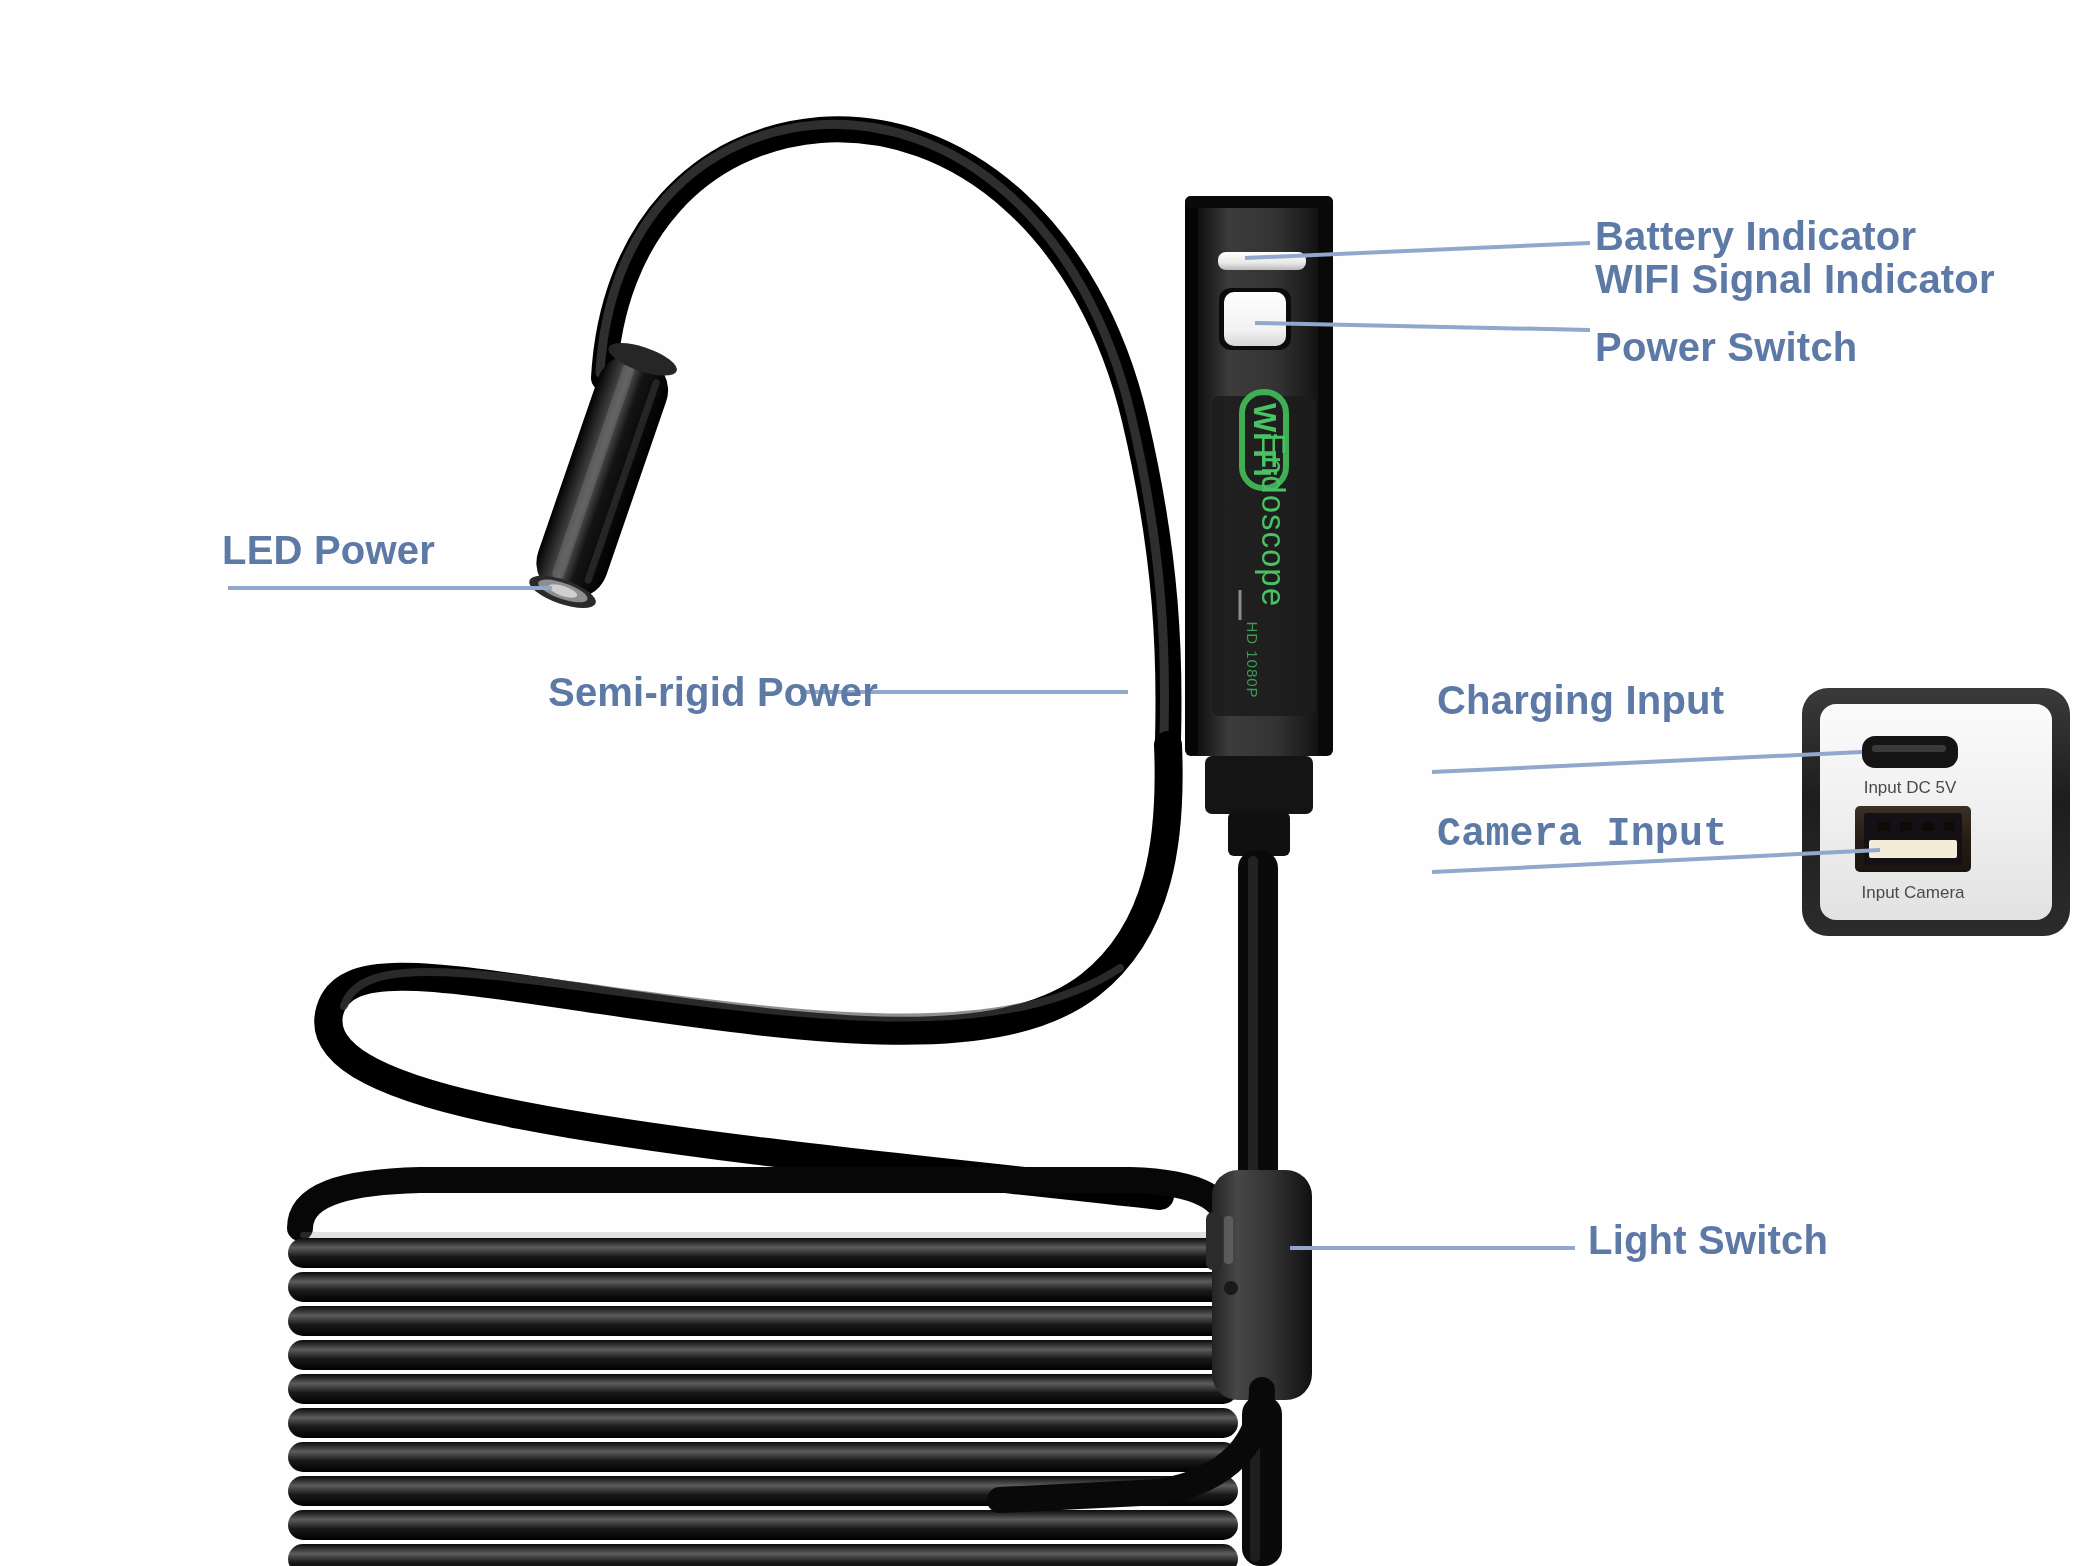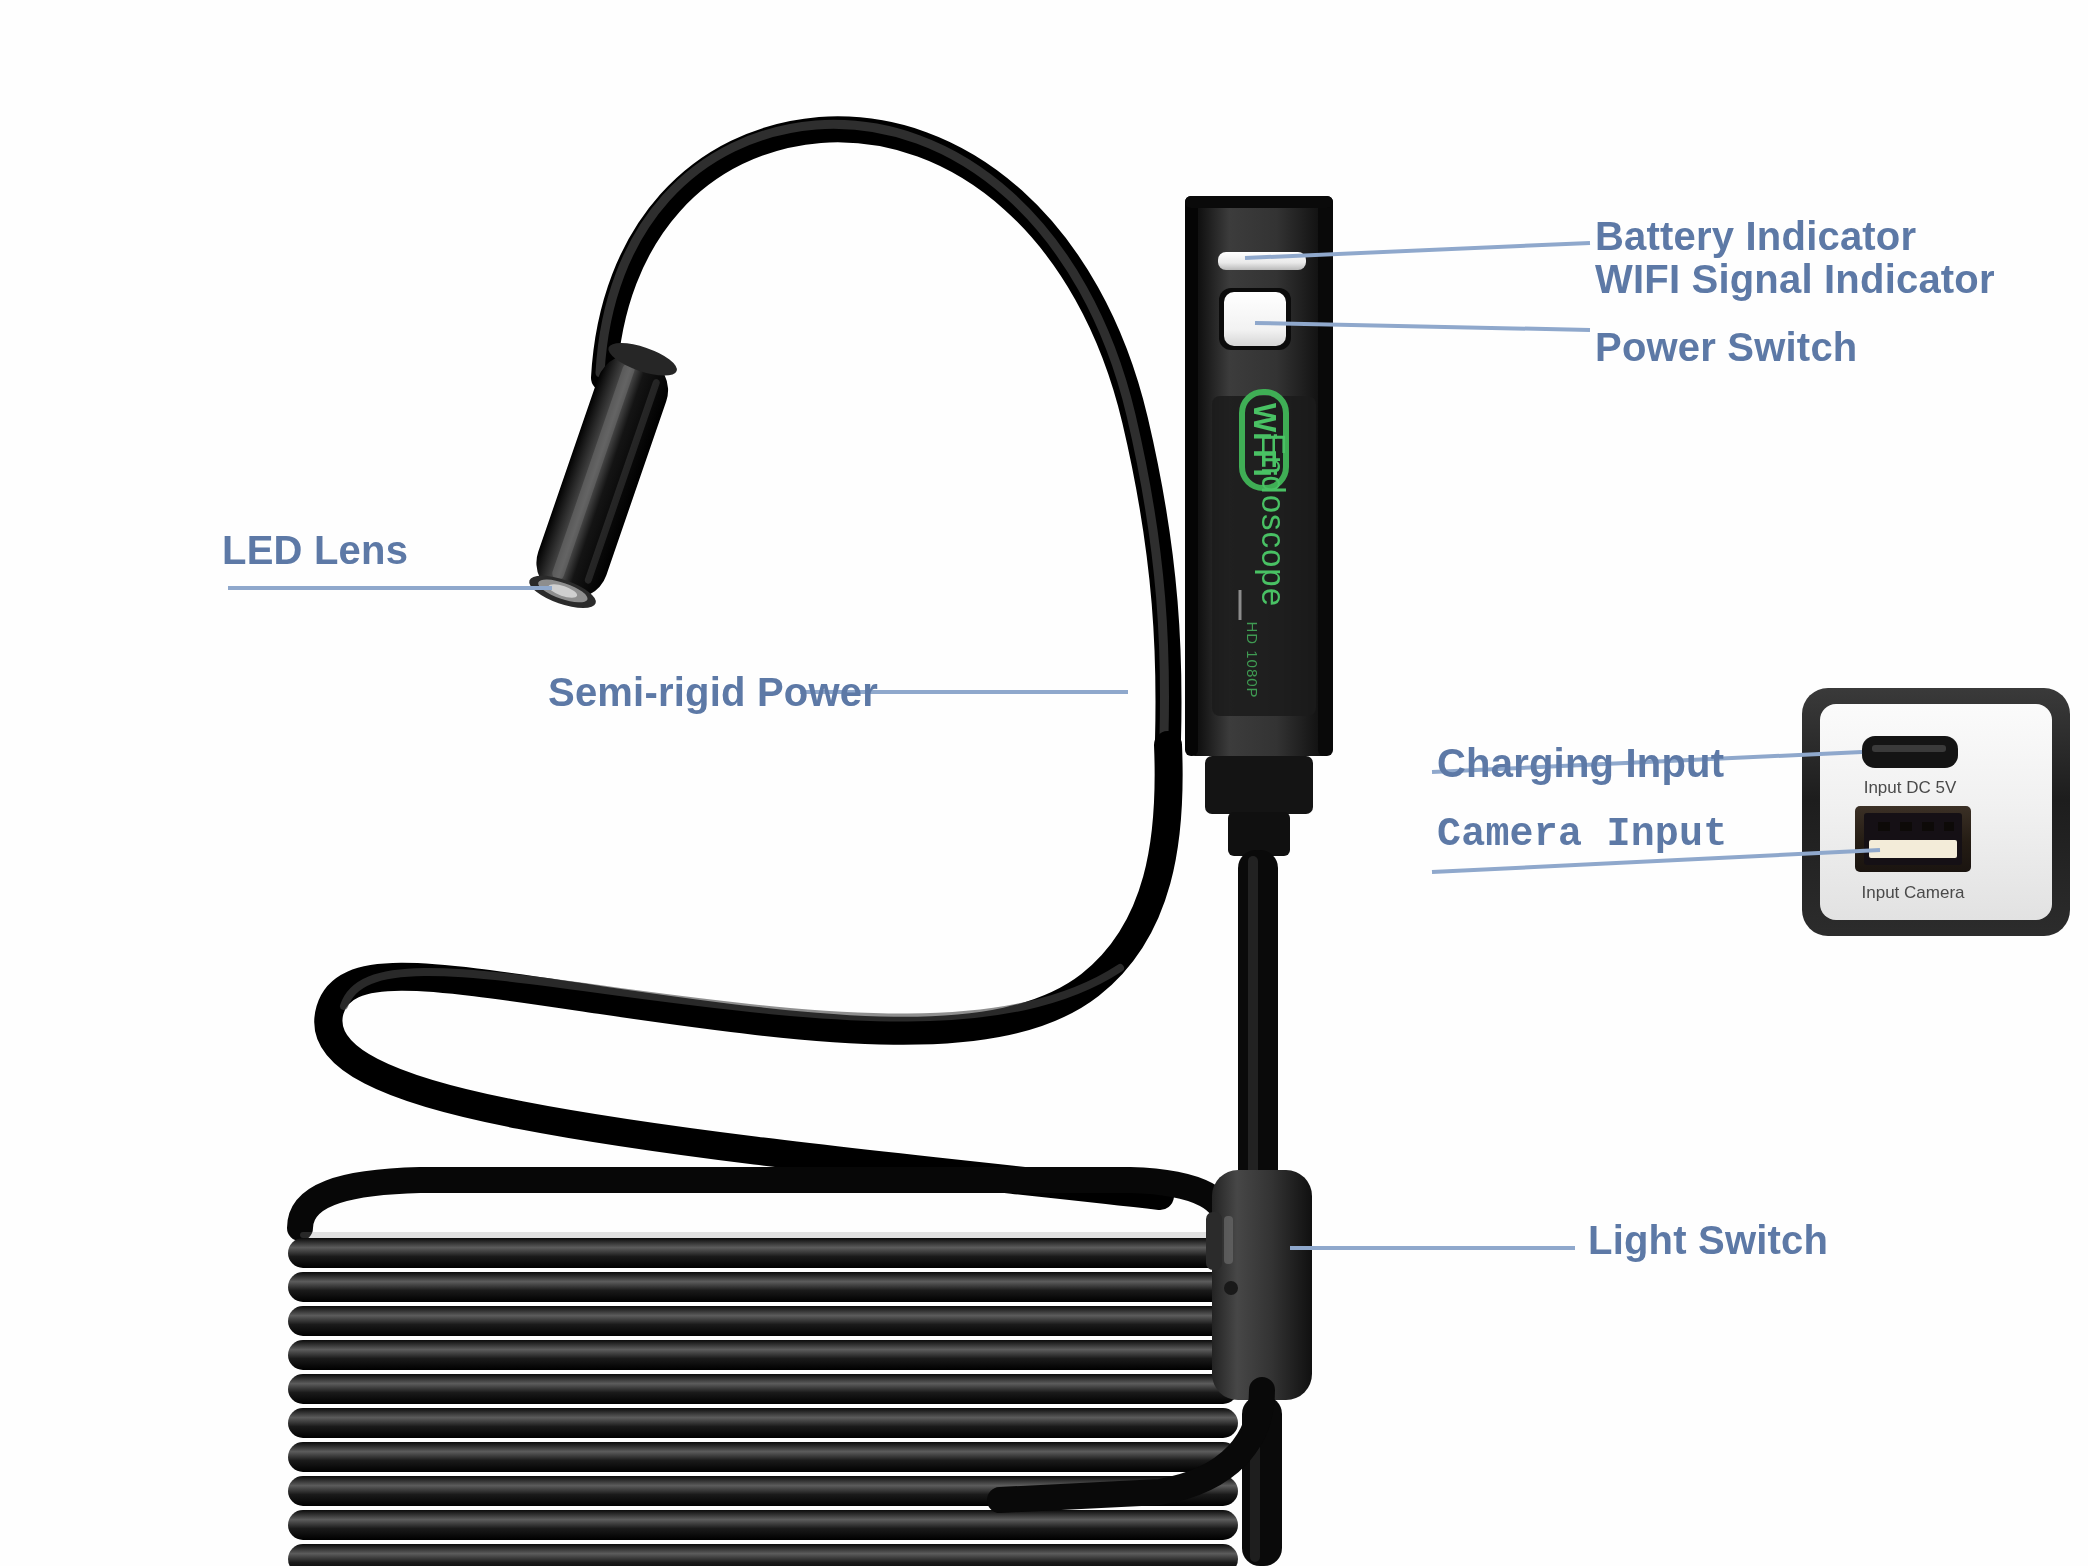--- a/index.html
+++ b/index.html
@@ -29,21 +29,21 @@
     font-size: 40px;
     font-weight: 600;
     letter-spacing: 0.2px;
     white-space: nowrap;
     font-family: "Liberation Sans", sans-serif;
   }
   .callout.small-gap { line-height: 1.08; }
   .lbl-battery   { left: 1595px; top: 215px; }
   .lbl-wifi      { left: 1595px; top: 258px; }
   .lbl-power     { left: 1595px; top: 305px; margin-top: 20px; }
-  .lbl-charging  { left: 1437px; top: 741px; }
+  .lbl-charging  { left: 1437px; top: 678px; }
   .lbl-camerain  { left: 1437px; top: 812px; font-family: Liberation Mono, monospace; }
   .lbl-light     { left: 1588px; top: 1218px; }
   .lbl-led       { left: 222px;  top: 528px; }
   .lbl-semi      { left: 548px;  top: 670px; }
 </style>
 </head>
 <body>
 
 <div id="stage">
 
@@ -229,16 +229,16 @@
       <path d="M 800,692 L 1128,692"></path>
     </g>
   </svg>
 
   <div class="callout small-gap lbl-wifi">WIFI Signal Indicator</div>
   <div class="callout small-gap lbl-battery">Battery Indicator</div>
   <div class="callout lbl-power">Power Switch</div>
   <div class="callout lbl-charging">Charging Input</div>
   <div class="callout lbl-camerain">Camera Input</div>
   <div class="callout lbl-light">Light Switch</div>
-  <div class="callout lbl-led">LED Lens</div>
+  <div class="callout lbl-led">LED Power</div>
   <div class="callout lbl-semi">Semi-rigid Power</div>
 
 </div>
 
 </body></html>

